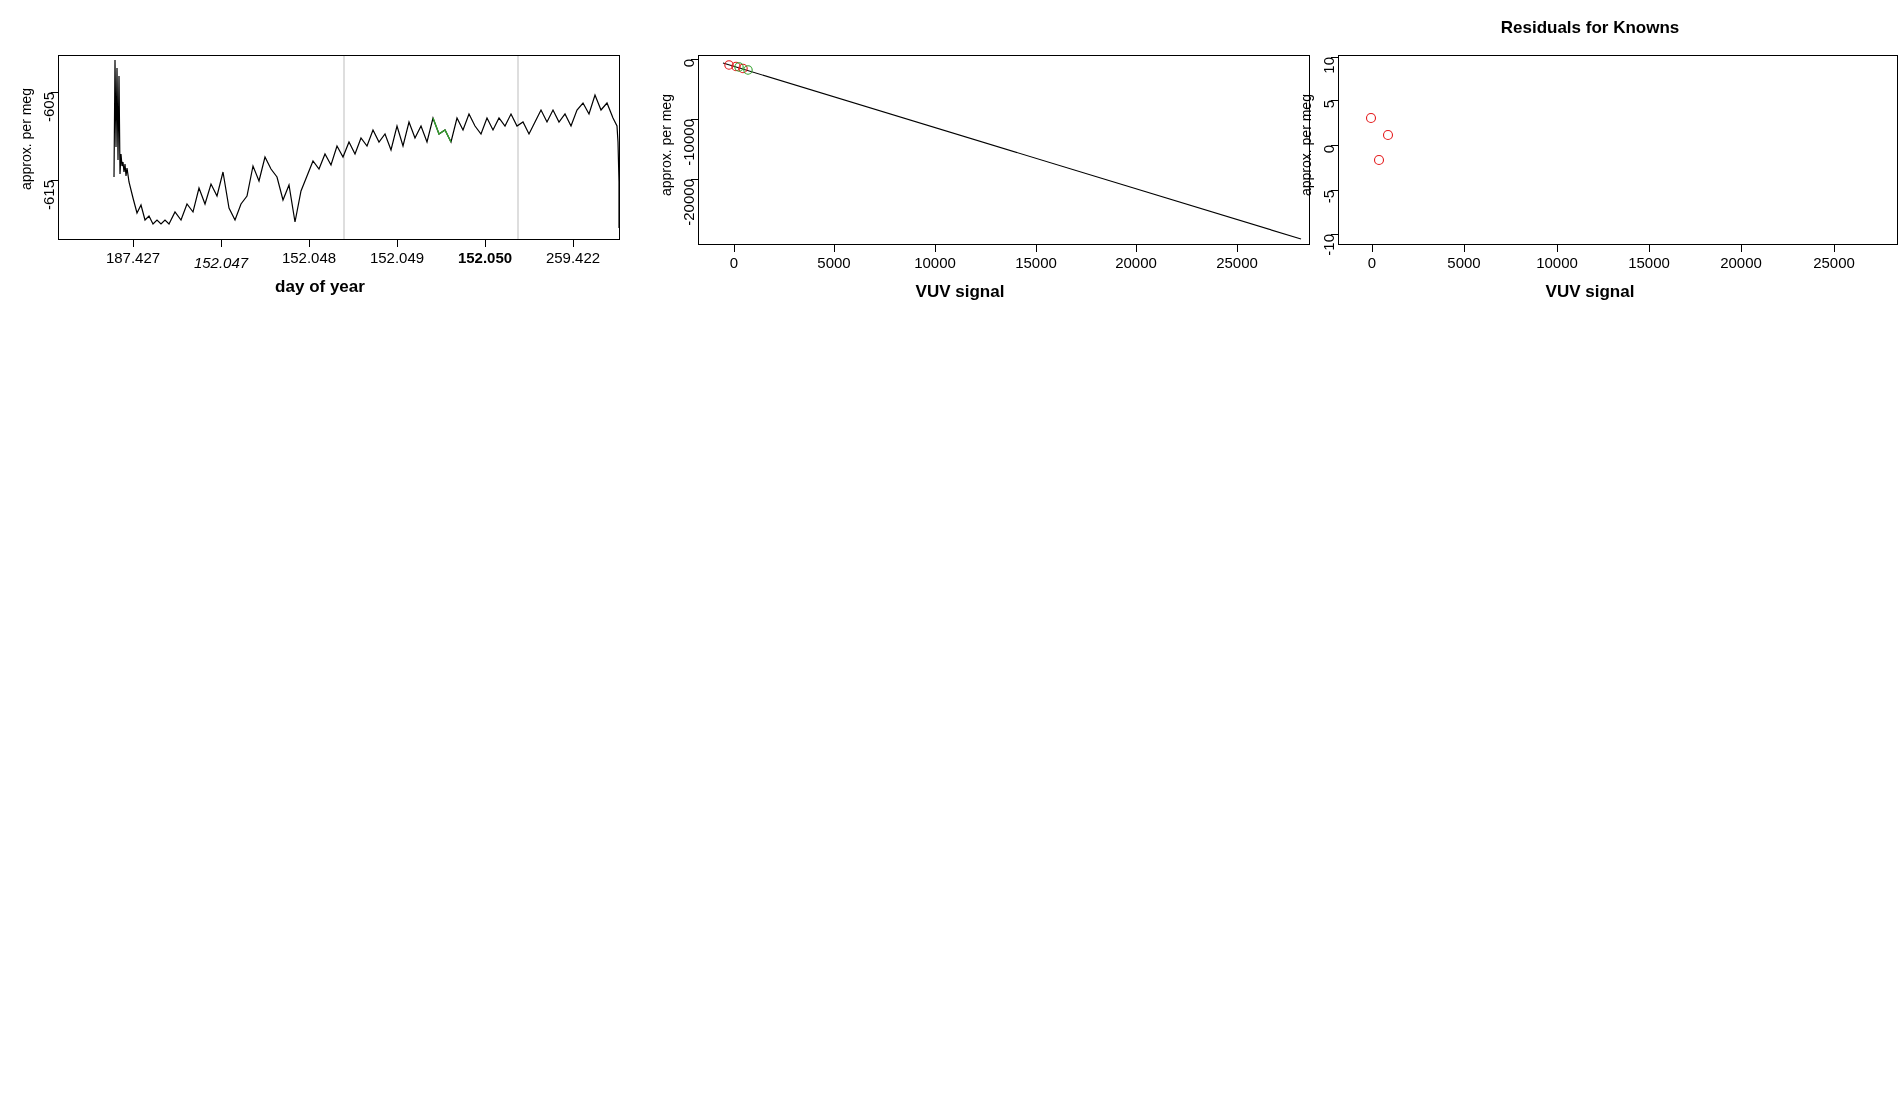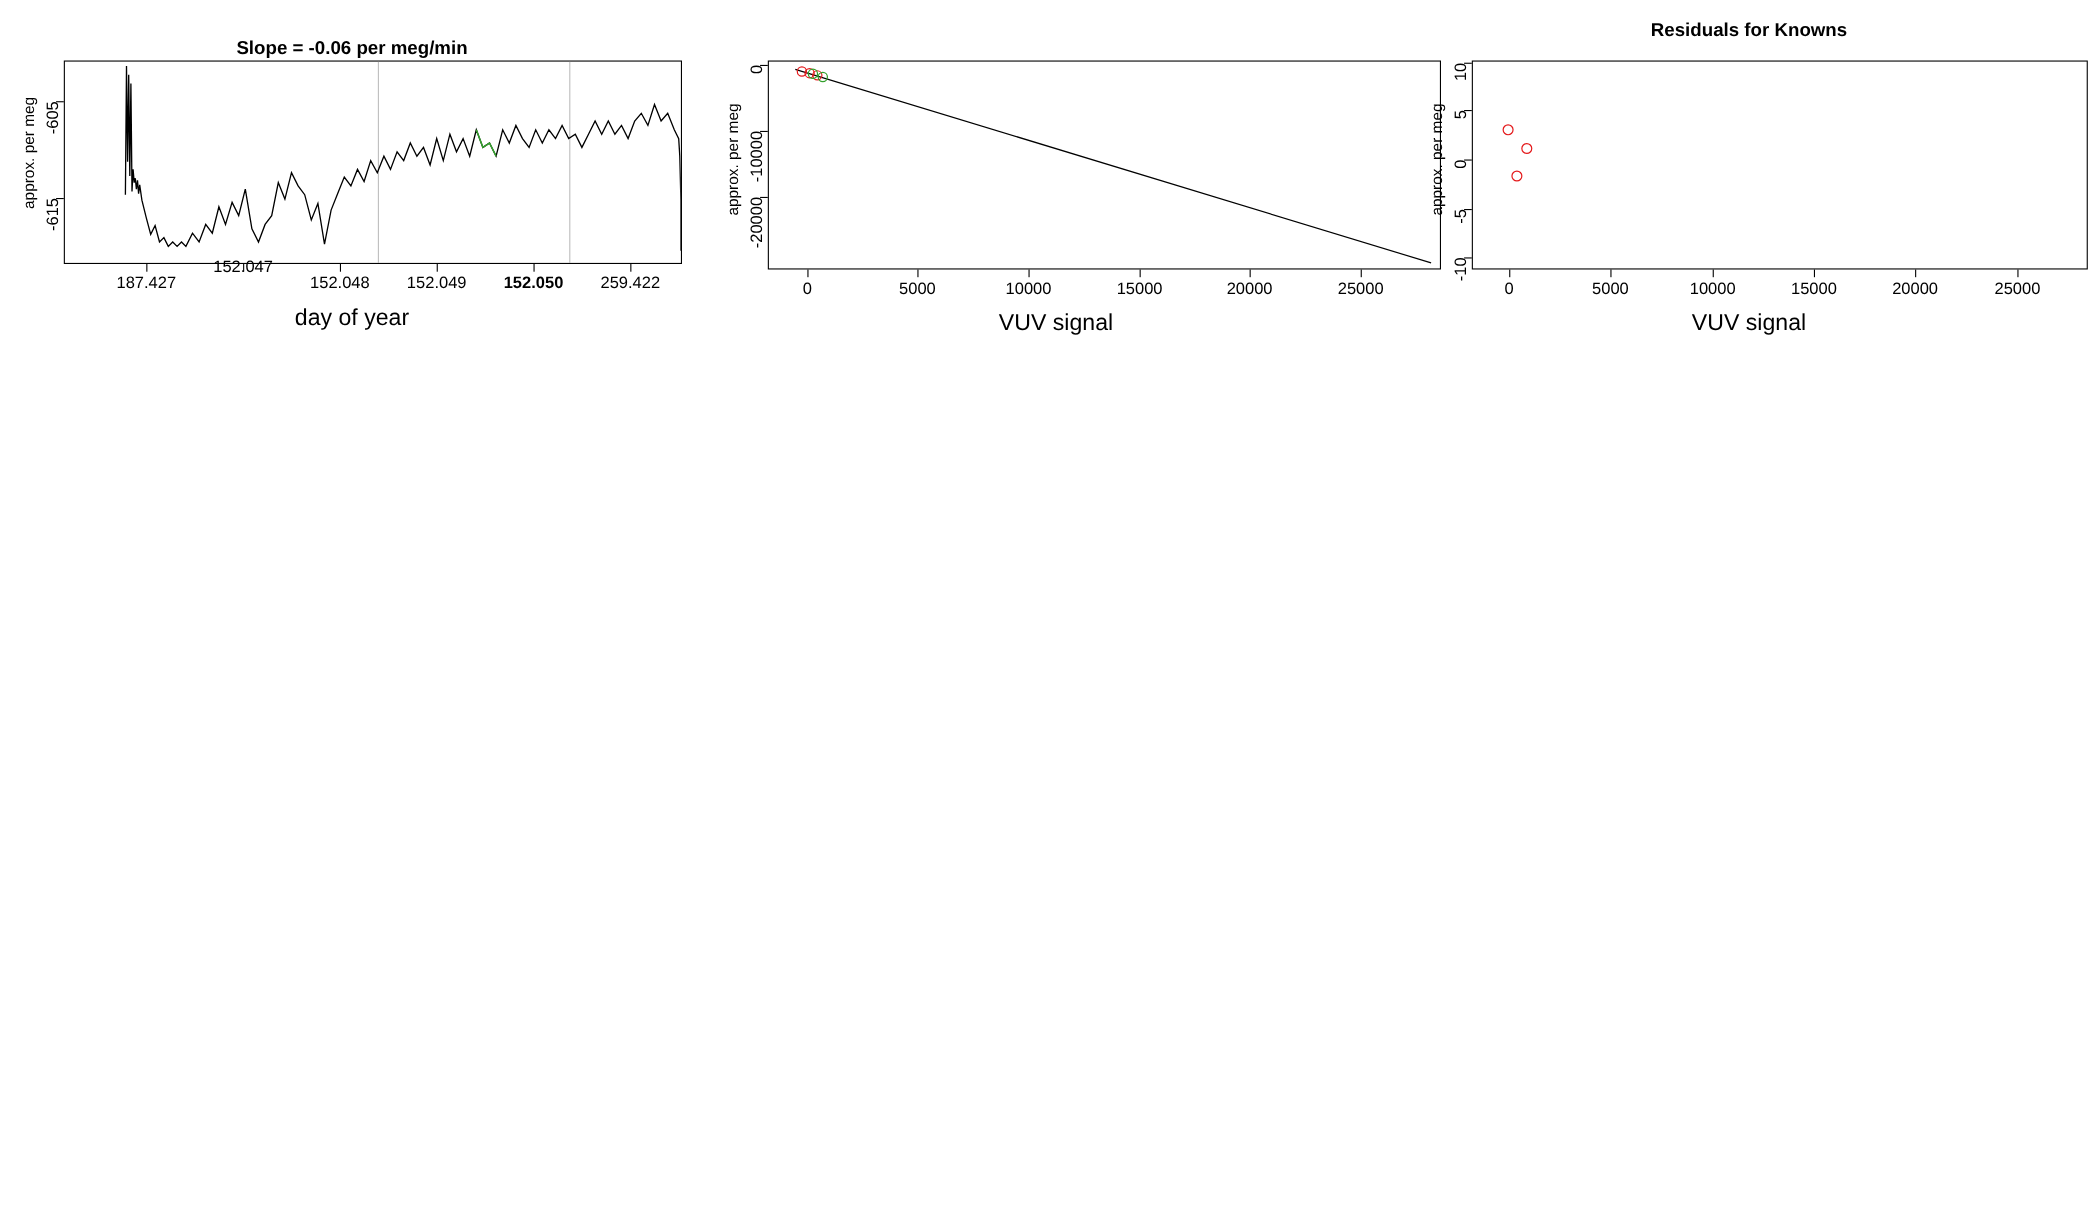--- a/index.html
+++ b/index.html
@@ -44,22 +44,23 @@
   }
   .plotbox {
     position: absolute;
     border: 1px solid #000000;
     box-sizing: border-box;
     background: #ffffff;
     overflow: hidden;
   }
   .axis-label {
     position: absolute;
-    font-size: 21px;
-    white-space: nowrap;
+    font-size: 17px;
+    white-space: nowrap;
+    font-weight: bold;
   }
   .ylabel {
     position: absolute;
     font-size: 14px;
     white-space: nowrap;
     transform-origin: 0 0;
     transform: rotate(-90deg);
   }
   .tick-label-x {
     position: absolute;
@@ -81,21 +82,20 @@
   .tick-y { height: 1px; width: 7px; }
   svg { display: block; }
 </style>
 </head>
 <body>
 
 <div id="root">
 
 
   <div class="panel" style="left:0px; top:0px; width:640px; height:300px;">
-    <div class="panel-title" style="left:0px; top:34px; width:640px;">Slope =  -0.06  per meg/min</div>
 
     <div class="plotbox" style="left:58px; top:55px; width:562px; height:185px;">
       <svg width="560" height="183" viewBox="0 0 560 183">
         <line x1="285" y1="0" x2="285" y2="183" stroke="#bdbdbd" stroke-width="1"></line>
         <line x1="459" y1="0" x2="459" y2="183" stroke="#bdbdbd" stroke-width="1"></line>
         <polyline fill="none" stroke="#000000" stroke-width="1.2" points="
           55,121 56,4 57,91 58,12 59,104 60,20 61,118 62,98 63,110 64,106 65,116 66,108 67,120 68,112 70,126 74,142 78,157 82,149 86,164 90,160 94,168 98,164 102,168 106,164 110,168 116,156 122,164 128,148 134,156 140,132 146,148 152,128 158,140 164,116 170,152 176,164 182,148 188,140 194,110 200,125 206,101 212,113 218,121 224,144 230,129 236,166 242,135 248,120 254,105 260,113 266,98 272,109 278,90 284,101 290,86 296,98 302,82 308,90 314,74 320,86 326,78 332,94 338,70 344,90 350,66 356,82 362,70 368,86 374,62 380,78 386,74 392,86 398,62 404,74 410,58 416,70 422,78 428,62 434,74 440,62 446,70 452,58 458,70 464,66 470,78 476,66 482,54 488,66 494,54 500,66 506,58 512,70 518,54 524,47 530,58 536,39 542,54 548,47 554,62 558,70 559,86 560,126 560,172
         "></polyline>
         <polyline fill="none" stroke="#33a02c" stroke-width="1.4" points="
           374,62 380,78 386,74 392,86
@@ -111,21 +111,21 @@
     <div class="ylabel" style="left:18px; top:190px;">approx. per meg</div>
 
     <div class="tick tick-x" style="left:133px; top:240px;"></div>
     <div class="tick tick-x" style="left:221px; top:240px;"></div>
     <div class="tick tick-x" style="left:309px; top:240px;"></div>
     <div class="tick tick-x" style="left:397px; top:240px;"></div>
     <div class="tick tick-x" style="left:485px; top:240px;"></div>
     <div class="tick tick-x" style="left:573px; top:240px;"></div>
 
     <div class="tick-label-x" style="left:83px; top:249px; width:100px;">187.427</div>
-    <div class="tick-label-x" style="left:171px; top:234px; width:100px;">152.047</div>
+    <div class="tick-label-x" style="left:171px; top:254px; width:100px;font-style:italic;">152.047</div>
     <div class="tick-label-x" style="left:259px; top:249px; width:100px;">152.048</div>
     <div class="tick-label-x" style="left:347px; top:249px; width:100px;">152.049</div>
     <div class="tick-label-x" style="left:435px; top:249px; width:100px;font-weight:bold;">152.050</div>
     <div class="tick-label-x" style="left:523px; top:249px; width:100px;">259.422</div>
 
     <div class="axis-label" style="left:0px; top:277px; width:640px; text-align:center;">day of year</div>
   </div>
 
   <div class="panel" style="left:640px; top:0px; width:640px; height:300px;">
 

